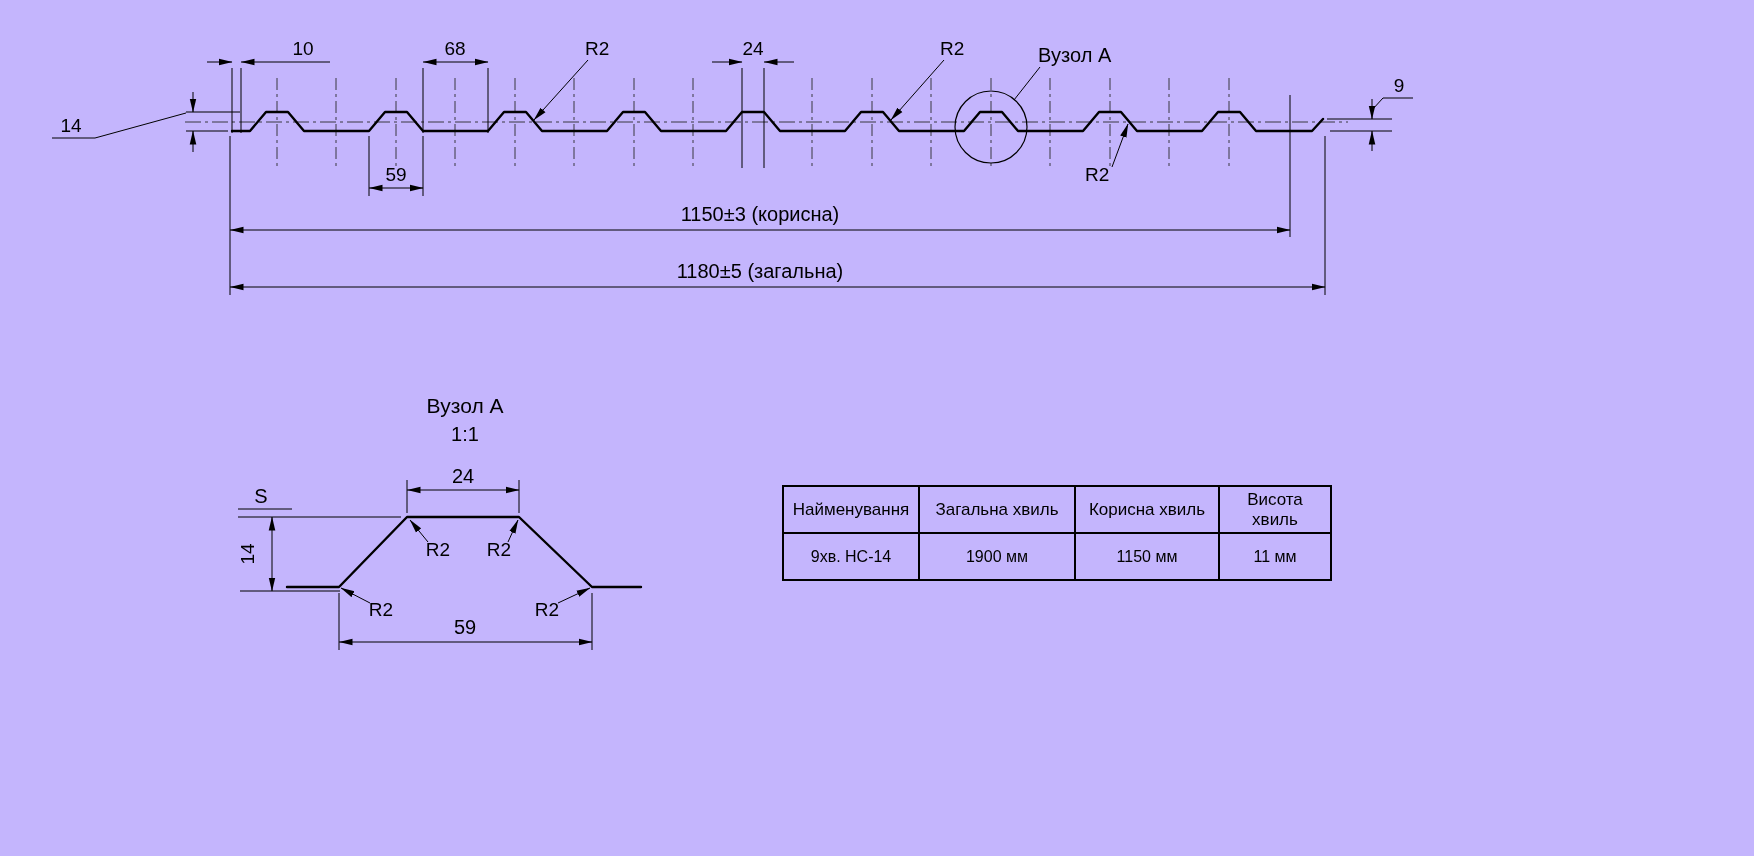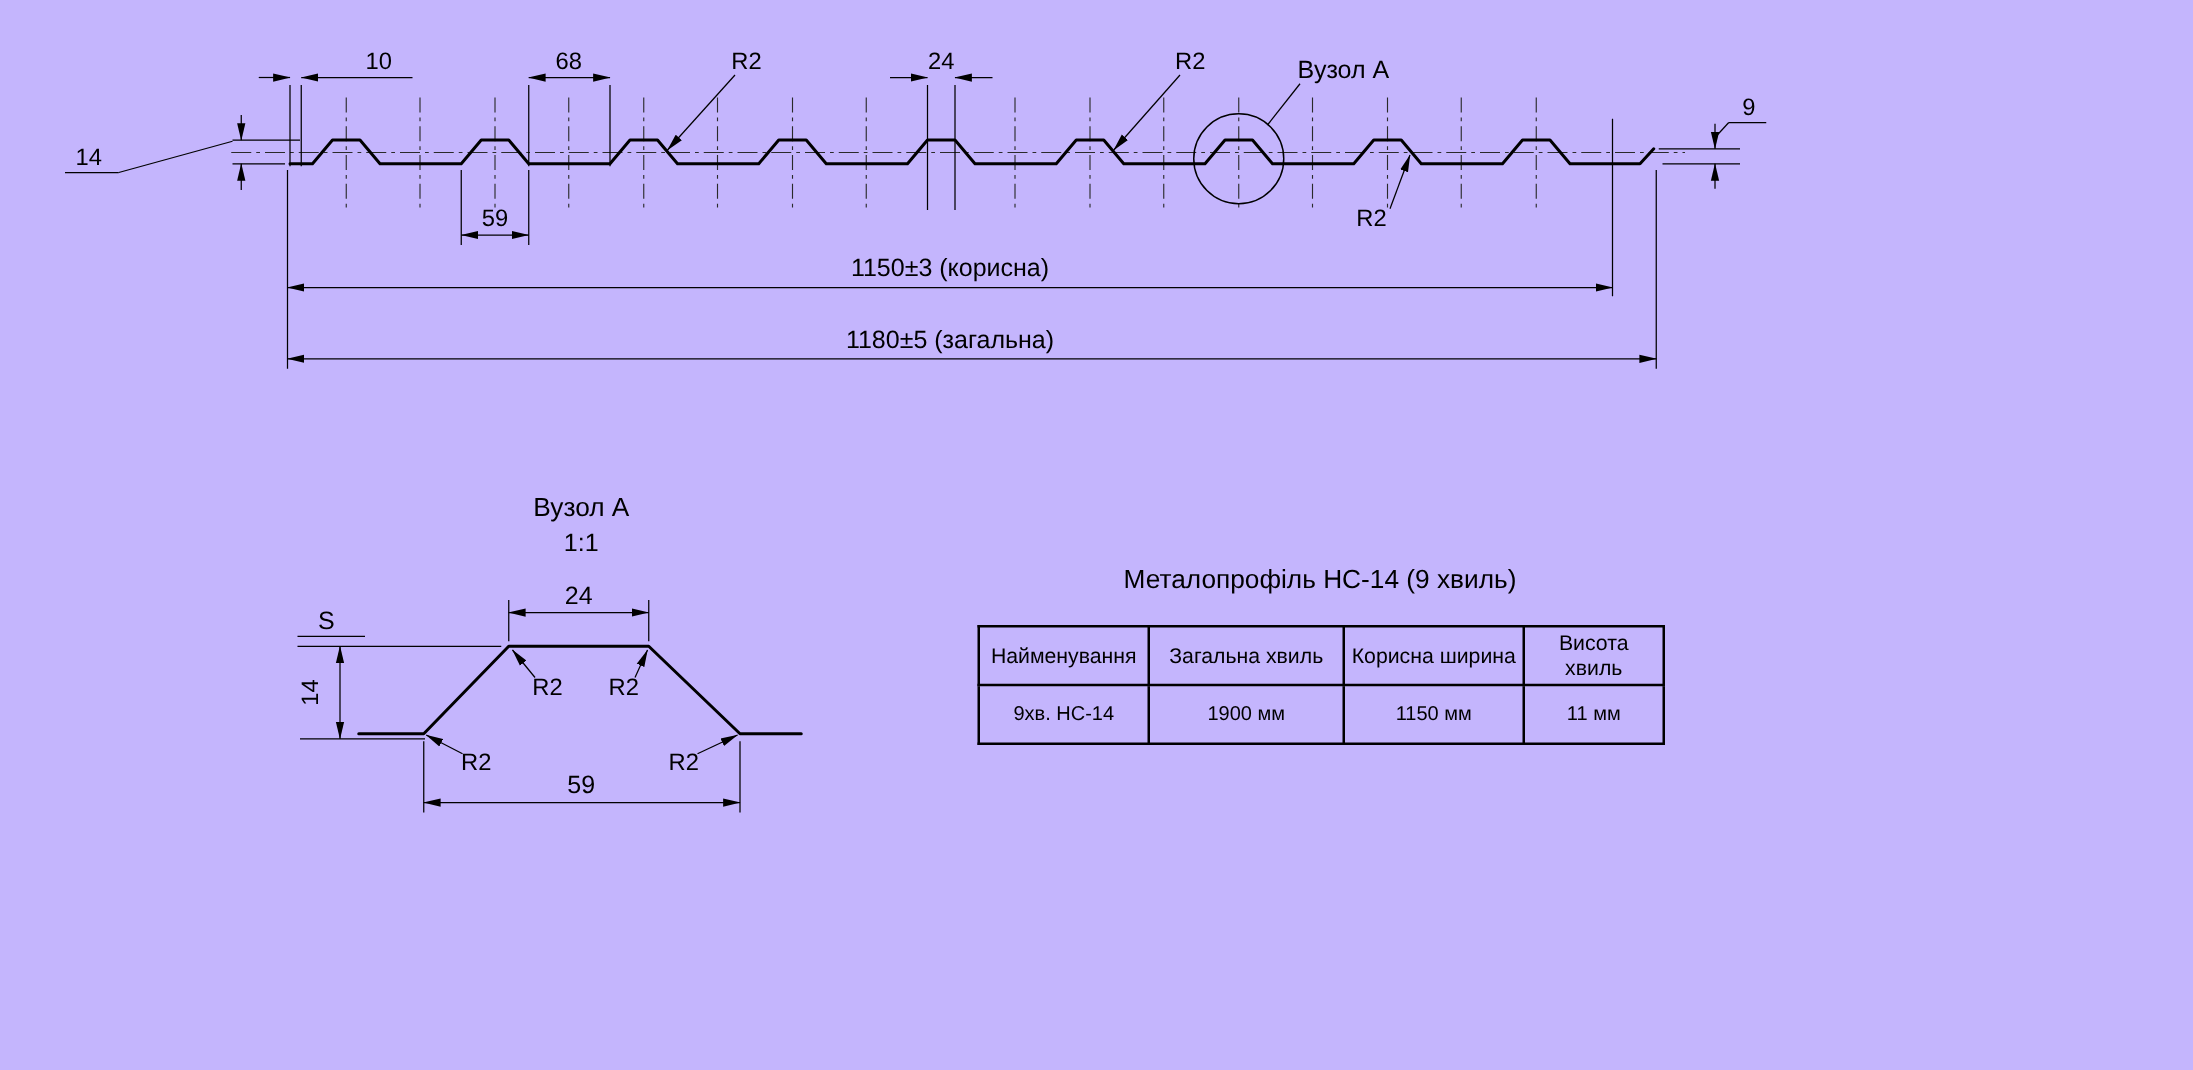--- a/index.html
+++ b/index.html
@@ -9,21 +9,21 @@
   svg text{fill:#000;}
   .t19{font-size:19px;} .t20{font-size:20px;} .t21{font-size:21px;}
   .mid{text-anchor:middle;}
   .thick{stroke:#000;stroke-width:2.4;fill:none;stroke-linejoin:round;stroke-linecap:round;}
   .thin{stroke:#000;stroke-width:1;fill:none;}
   .cl{stroke:#2a2a2a;stroke-width:0.9;fill:none;stroke-dasharray:16 4 3 4;}
   .clv{stroke:#2a2a2a;stroke-width:0.9;fill:none;stroke-dasharray:12 4 3 4;}
   .circ{stroke:#000;stroke-width:1.2;fill:none;}
   .table-wrap{position:absolute;left:782px;top:452px;width:548px;}
   .table-title{text-align:center;font-size:21px;margin-bottom:24px;white-space:nowrap;}
-  table.spec{border-collapse:collapse;width:100%;table-layout:fixed;}
+  table.spec{border-collapse:collapse;width:100%;table-layout:fixed;margin-top:33px;}
   table.spec th, table.spec td{border:2px solid #000;height:45px;text-align:center;
       vertical-align:middle;font-weight:400;padding:0 3px;}
   table.spec th{font-size:17px;}
   table.spec td{font-size:16px;border-radius:14px;}
 </style>
 </head>
 <body>
 
 <div class="canvas">
 
@@ -194,33 +194,32 @@
     <g>
       <line class="thin" x1="339" y1="593" x2="339" y2="650"></line>
       <line class="thin" x1="592" y1="593" x2="592" y2="650"></line>
       <line class="thin" x1="339" y1="642" x2="592" y2="642" marker-start="url(#arrow)" marker-end="url(#arrow)"></line>
       <text class="t20 mid" x="465" y="634">59</text>
     </g>
   </g>
 </svg>
 
 <div class="table-wrap">
-  <div class="table-title">Металопрофіль НС-14 (9 хвиль)</div>
   <table class="spec">
     <colgroup>
       <col style="width:136px">
           <col style="width:156px">
           <col style="width:144px">
           <col style="width:112px">
     </colgroup>
     <thead>
       <tr>
         <th>Найменування</th>
         <th>Загальна хвиль</th>
-        <th>Корисна ширина</th>
+        <th>Корисна хвиль</th>
         <th>Висота хвиль</th>
       </tr>
     </thead>
     <tbody>
       <tr>
         <td>9хв. НС-14</td>
         <td>1900 мм</td>
         <td>1150 мм</td>
         <td>11 мм</td>
       </tr>

